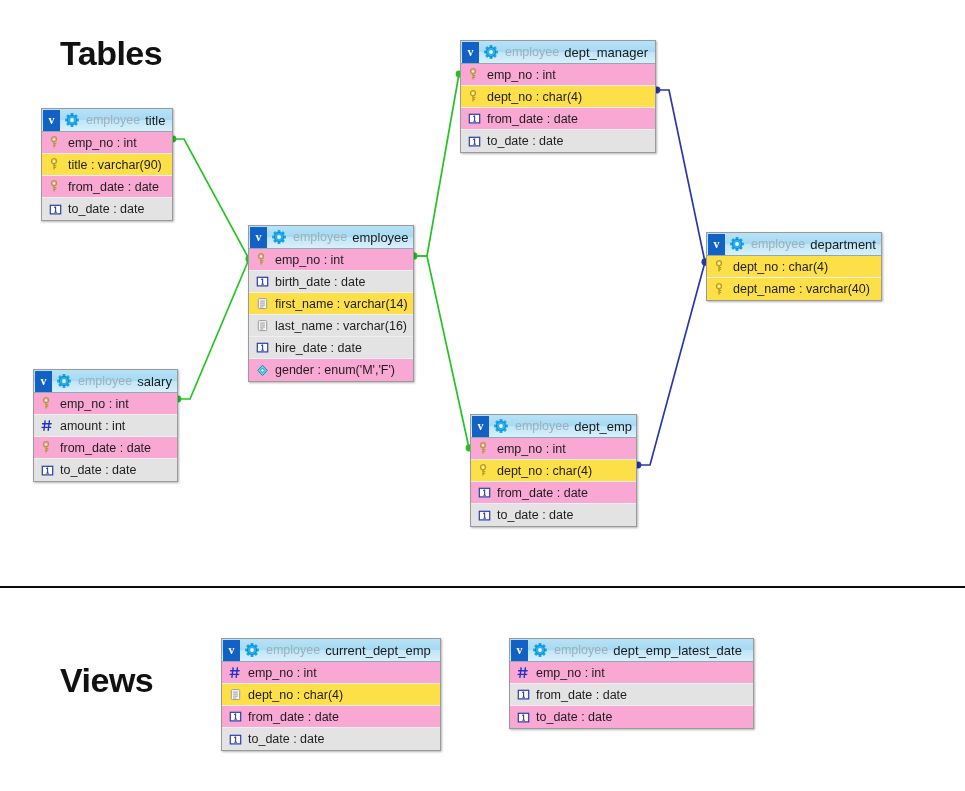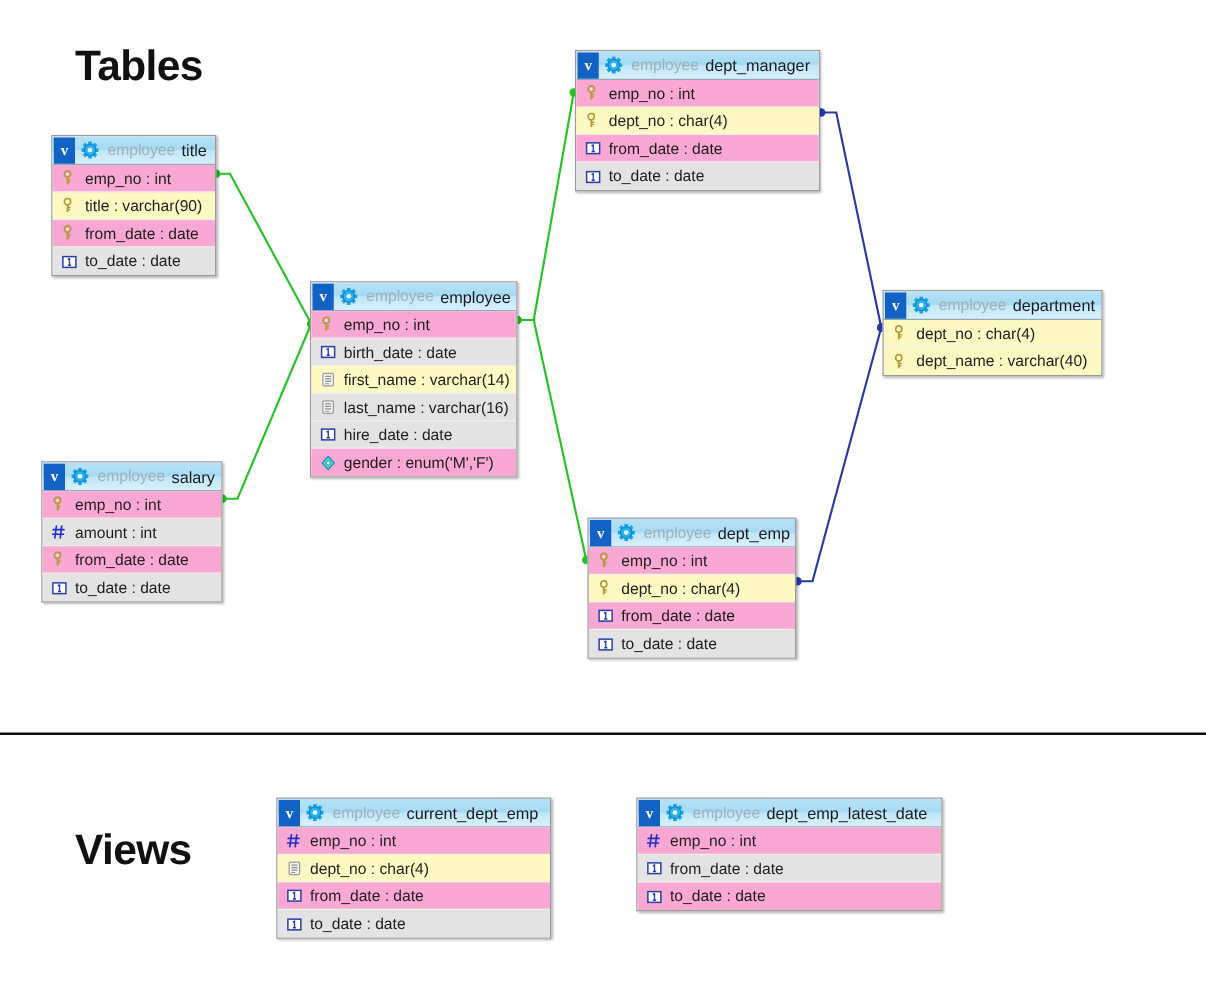--- a/index.html
+++ b/index.html
@@ -84,21 +84,21 @@
     align-items:center;
     padding-left:7px;
     white-space:nowrap;
     color:#1d1d1d;
     font-size:12.5px;
     border-bottom:1px solid #efefef;
   }
   .ent-row:last-child{border-bottom:none;}
   .ent-row.bg-white{background:#f9a8d4;}
   .ent-row.bg-gray{background:#e3e3e3;}
-  .ent-row.bg-pink{background:#fef9c3;}
+  .ent-row.bg-pink{background:#fde047;}
   .row-icon{
     flex:0 0 auto;
     width:13px;height:13px;
     margin-right:6px;
     display:block;
   }
   .row-text{display:block;}
 </style>
 </head>
 <body>

